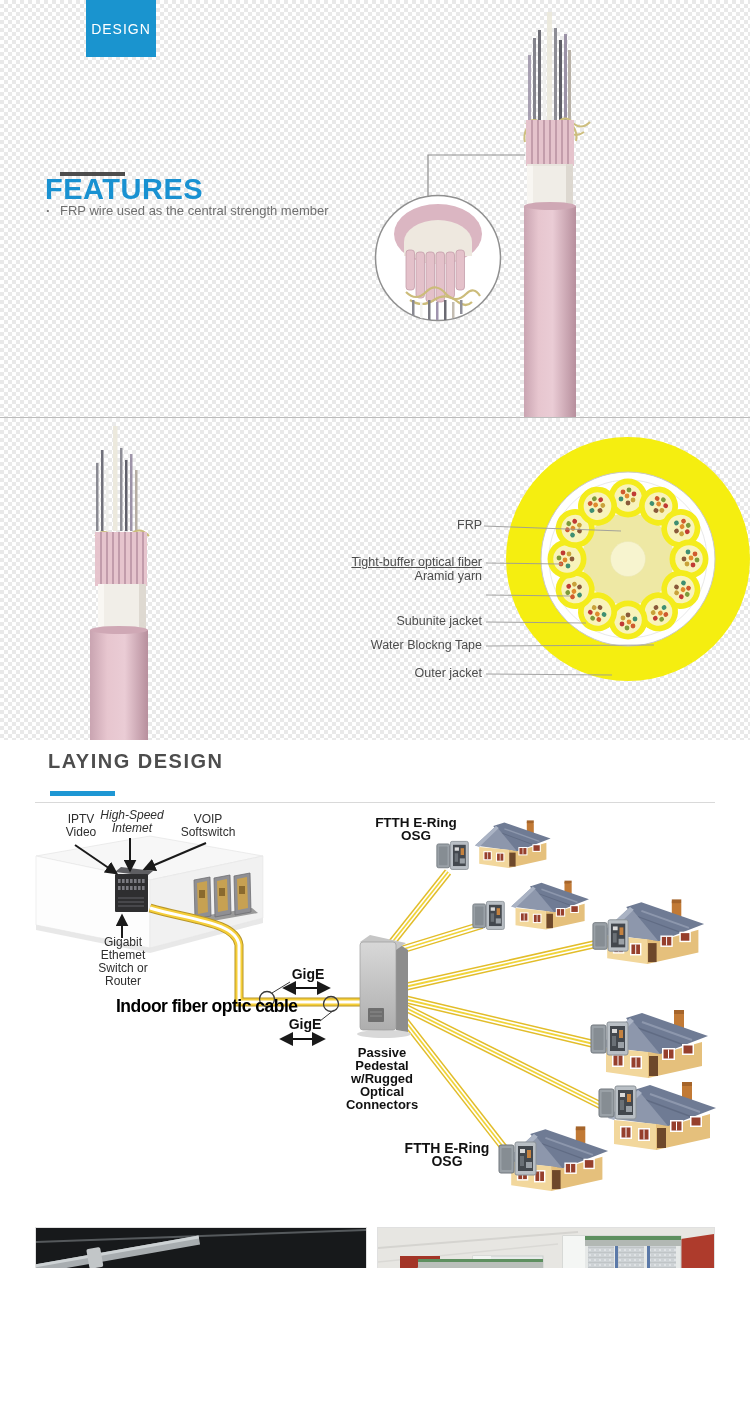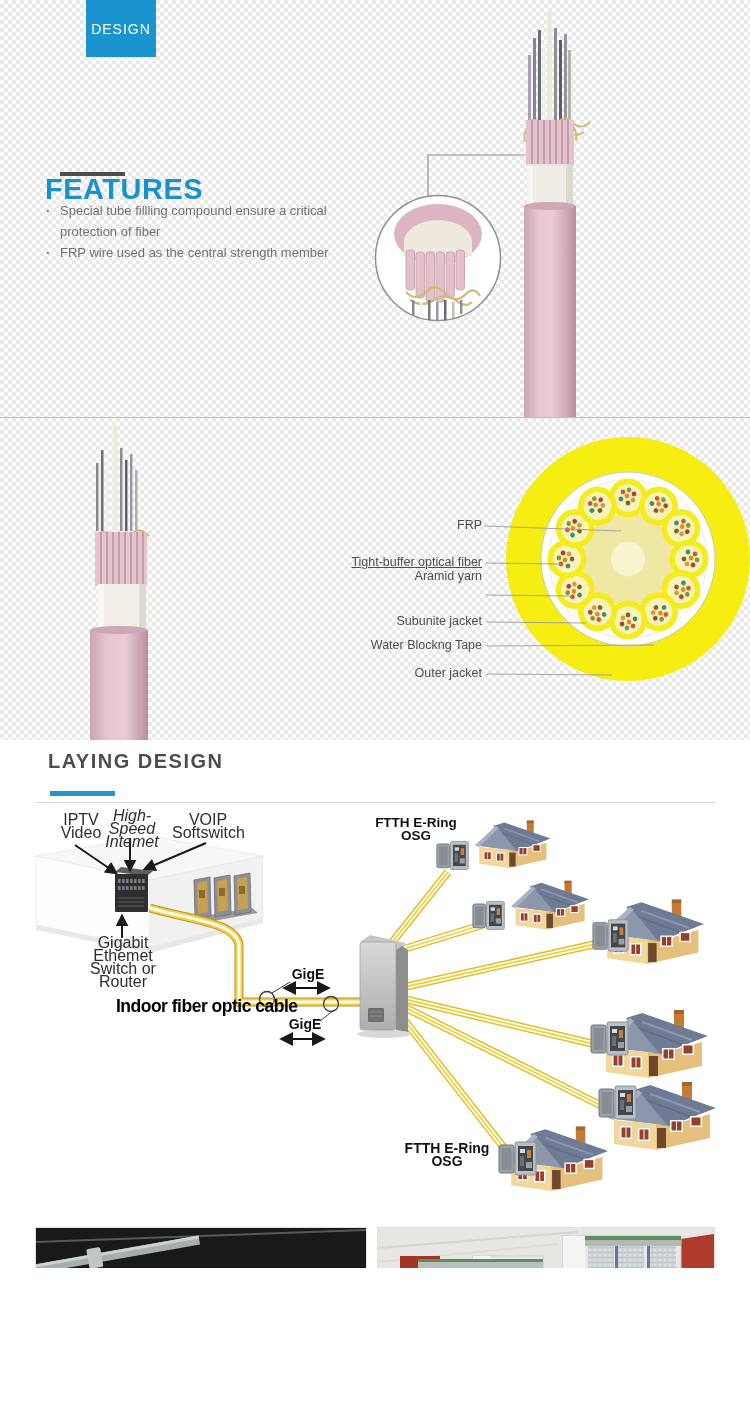--- a/index.html
+++ b/index.html
@@ -22,40 +22,39 @@
   .features-list li::before{content:"·";position:absolute;left:2px;top:0;font-weight:bold;color:#6f6f6f;}
   
   .divider{left:0;top:417px;width:750px;height:1px;background:#bcbcbc;}
   .sec-mid{left:0;top:418px;width:750px;height:322px;}
   .xsec-label{position:absolute;right:268px;font-size:12.5px;color:#4d4d4d;white-space:nowrap;}
   
   .sec-lay{left:0;top:740px;width:750px;height:486px;background:#fff;}
   .lay-title{left:48px;top:750px;font-size:20px;font-weight:bold;color:#4d4d4d;letter-spacing:1.5px;}
   .lay-underline{left:50px;top:791px;width:65px;height:5px;background:#1e97d4;}
   .lay-hr{left:35px;top:802px;width:680px;height:1px;background:#d9d9d9;}
-  .dlabel{position:absolute;color:#2e2e2e;font-size:16px;line-height:13px;text-align:center;white-space:pre-line;}
+  .dlabel{position:absolute;color:#2e2e2e;font-size:12px;line-height:13px;text-align:center;white-space:pre-line;}
   .dlabel.bold{font-weight:bold;color:#111;}
   .lbl-indoor{position:absolute;font-size:17.5px;font-weight:bold;color:#000;letter-spacing:-.5px;white-space:nowrap;}
   
   .photo{border:1px solid #e0e0e0;background:#222;}
   svg{display:block;}
 </style>
 </head>
 <body>
 
 <div class="page">
 
   <div class="abs sec-top checker">
     <div class="abs design-badge">
       <span>DESIGN</span>
     </div>
     <div class="abs features-title">FEATURES</div>
     <div class="abs features-underline"></div>
     <ul class="abs features-list">
-      <li>Special tube fillling compound ensure a critical protection of fiber</li>
       <li>FRP wire used as the central strength member</li>
     </ul>
 
     <svg class="abs" style="left:350px;top:0;" width="400" height="417" viewBox="0 0 400 417">
       <defs>
         <linearGradient id="shaftGrad" x1="0" y1="0" x2="1" y2="0">
           <stop offset="0" stop-color="#c9a4b1"></stop>
             <stop offset="0.28" stop-color="#e7c6cf"></stop>
           <stop offset="0.55" stop-color="#eaccd5"></stop>
             <stop offset="1" stop-color="#b78f9d"></stop>
@@ -418,20 +417,25 @@
 Intemet</div>
     <div class="dlabel" style="left:172px;top:73px;width:72px;">VOIP
 Softswitch</div>
     <div class="dlabel" style="left:84px;top:196px;width:78px;">Gigabit
 Ethemet
 Switch or
 Router</div>
     <div class="dlabel bold" style="left:286px;top:228px;width:44px;font-size:14px;">GigE</div>
     <div class="dlabel bold" style="left:283px;top:278px;width:44px;font-size:14px;">GigE</div>
     <div class="lbl-indoor" style="left:116px;top:256px;">Indoor fiber optic cable</div>
+    <div class="dlabel bold" style="left:334px;top:306px;width:96px;font-size:13px;">Passive
+Pedestal
+w/Rugged
+Optical
+Connectors</div>
     <div class="dlabel bold" style="left:368px;top:76px;width:96px;font-size:13.5px;">FTTH E-Ring
 OSG</div>
     <div class="dlabel bold" style="left:398px;top:402px;width:98px;font-size:14px;">FTTH E-Ring
 OSG</div>
   </div>
 
   <div class="abs photo" style="left:35px;top:1227px;width:330px;height:187px;">
     <svg width="330" height="187" viewBox="0 0 330 187">
       <defs>
         <pattern id="corr" width="9" height="9" patternUnits="userSpaceOnUse" patternTransform="rotate(-4)">

